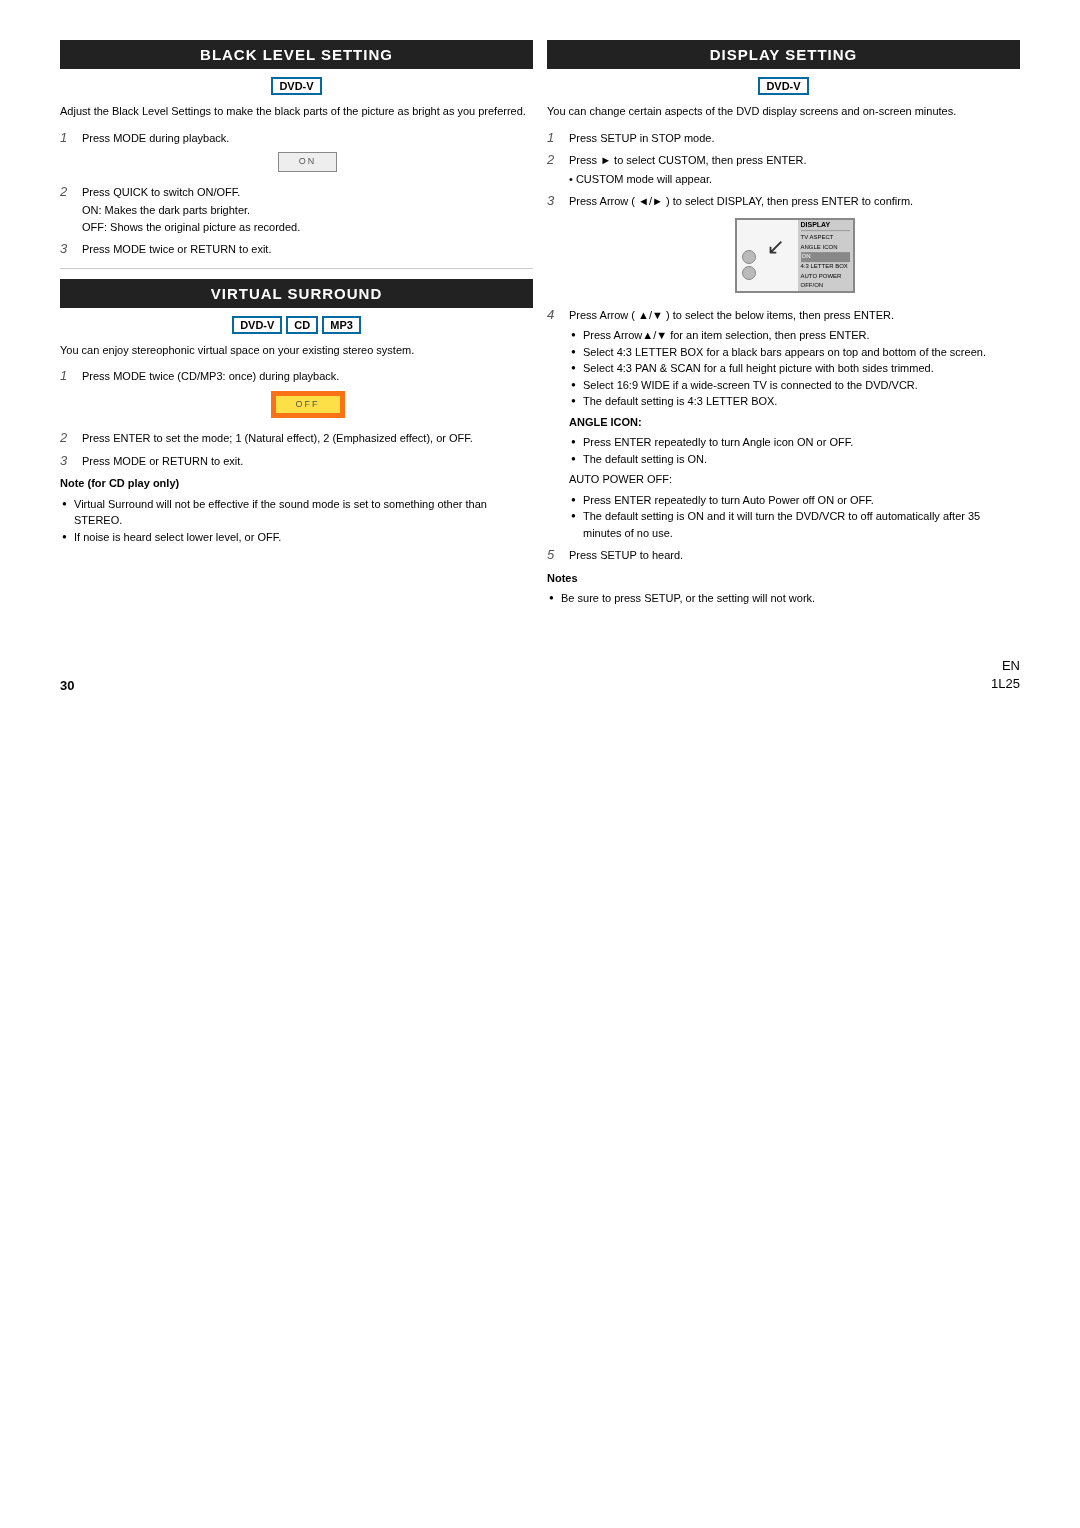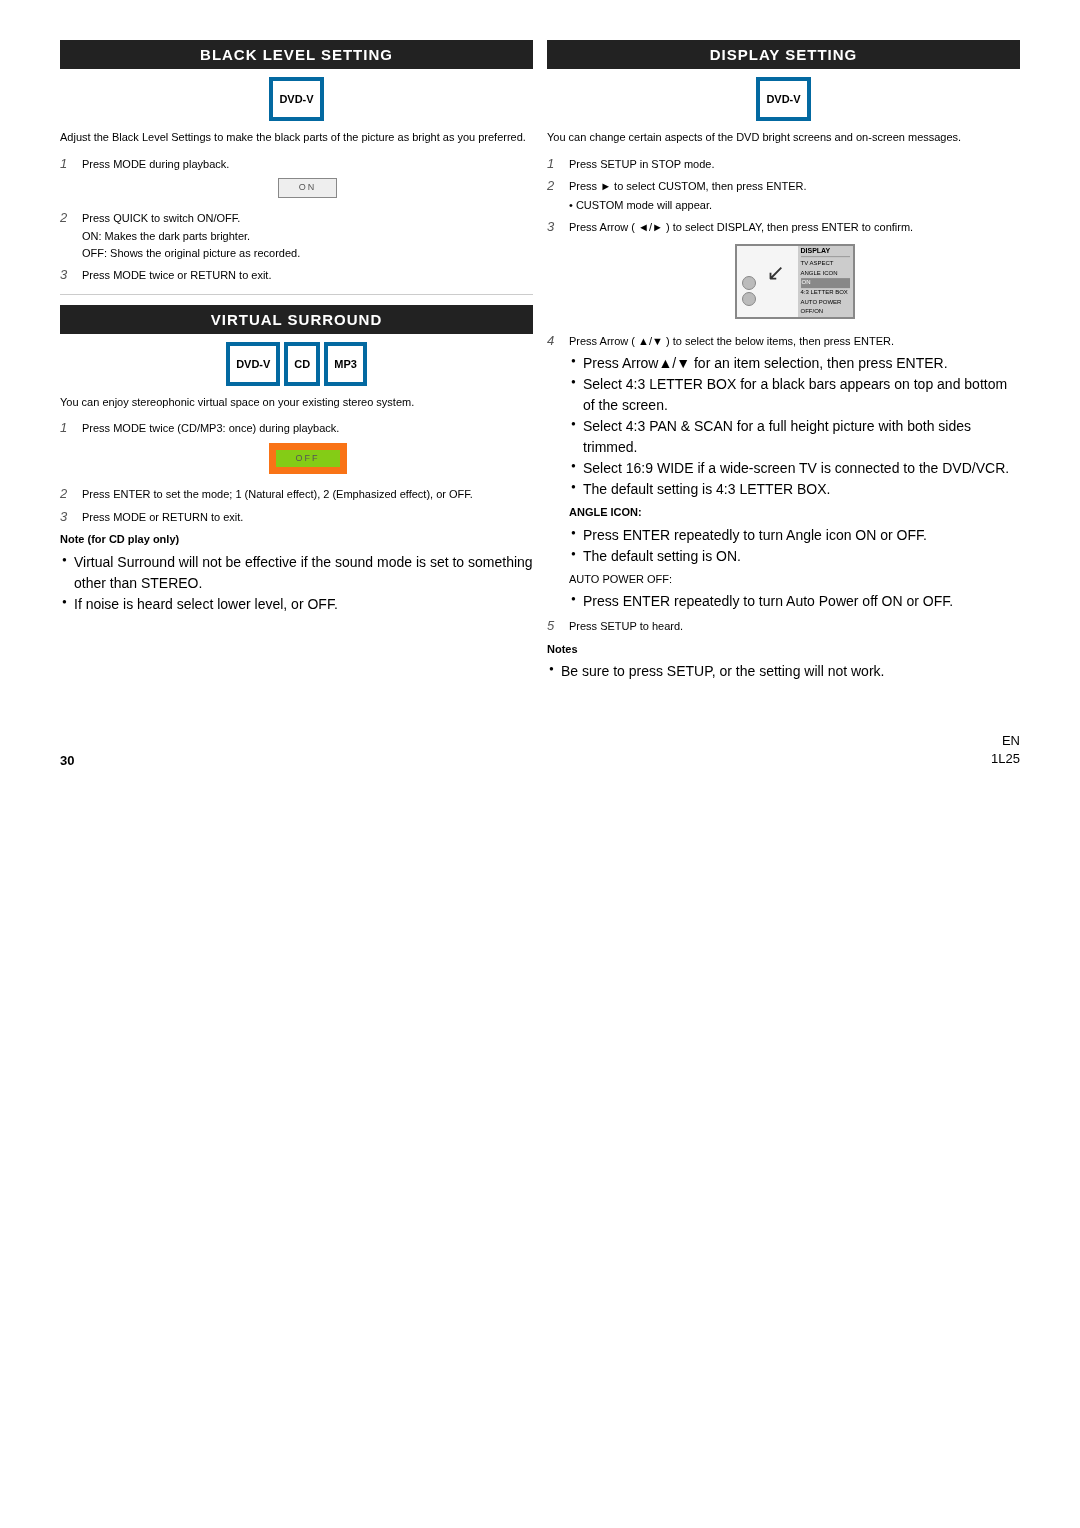--- a/index.html
+++ b/index.html
@@ -34,24 +34,24 @@
       padding: 6px 12px;
       letter-spacing: 1px;
       margin-bottom: 8px;
     }
     .badge-row {
       display: flex;
       justify-content: center;
       margin-bottom: 8px;
     }
     .badge {
-      border: 4px solid #0369a1;
+      border: 2px solid #0369a1;
       font-size: 11px;
       font-weight: bold;
-      padding: 12px 6px;
+      padding: 1px 6px;
       margin: 0 2px;
     }
     .intro-text {
       font-size: 11px;
       line-height: 1.5;
       margin-bottom: 10px;
     }
     .step {
       display: flex;
       margin-bottom: 6px;
@@ -77,21 +77,21 @@
     .sub-lines p {
       font-size: 11px;
       line-height: 1.5;
     }
     .bullet-list {
       margin-left: 2px;
       margin-top: 4px;
     }
     .bullet-list li {
       list-style: none;
-      font-size: 14px;
+      font-size: 11px;
       line-height: 1.5;
       padding-left: 12px;
       position: relative;
     }
     .bullet-list li::before {
       content: "●";
       position: absolute;
       left: 0;
       font-size: 8px;
       top: 2px;
@@ -103,22 +103,22 @@
     }
     .device-box {
       border: 1px solid #888;
       background: #eee;
       padding: 2px 20px;
       font-size: 9px;
       color: #555;
       letter-spacing: 2px;
     }
     .device-box-off {
-      border: 7px solid #f97316;
-      background: #84cc16;
+      border: 5px solid #f97316;
+      background: #fde047;
       padding: 2px 20px;
       font-size: 9px;
       color: #555;
       letter-spacing: 2px;
     }
     .note-block {
       margin-top: 6px;
       font-size: 11px;
       line-height: 1.5;
     }
@@ -296,21 +296,21 @@
 
     </div>
 
     <div class="col">
 
       <div>
         <div class="section-header">DISPLAY SETTING</div>
         <div class="badge-row">
           <span class="badge">DVD-V</span>
         </div>
-        <p class="intro-text">You can change certain aspects of the DVD bright screens and on-screen messages.</p>
+        <p class="intro-text">You can change certain aspects of the DVD display screens and on-screen minutes.</p>
 
         <div class="step">
           <span class="step-num">1</span>
           <div class="step-text">Press SETUP in STOP mode.</div>
         </div>
 
         <div class="step">
           <span class="step-num">2</span>
           <div class="step-text">
             <span>Press ► to select CUSTOM, then press ENTER.</span>
@@ -359,20 +359,21 @@
               <li>The default setting is 4:3 LETTER BOX.</li>
             </ul>
             <div style="margin-top:4px;font-size:11px;font-weight:bold;">ANGLE ICON:</div>
             <ul class="bullet-list">
               <li>Press ENTER repeatedly to turn Angle icon ON or OFF.</li>
               <li>The default setting is ON.</li>
             </ul>
             <div style="margin-top:4px;font-size:11px;">AUTO POWER OFF:</div>
             <ul class="bullet-list">
               <li>Press ENTER repeatedly to turn Auto Power off ON or OFF.</li>
+              <li>The default setting is ON and it will turn the DVD/VCR to off automatically after 35 minutes of no use.</li>
             </ul>
           </div>
         </div>
 
         <div class="step">
           <span class="step-num">5</span>
           <div class="step-text">Press SETUP to heard.</div>
         </div>
 
         <div class="note-block">

